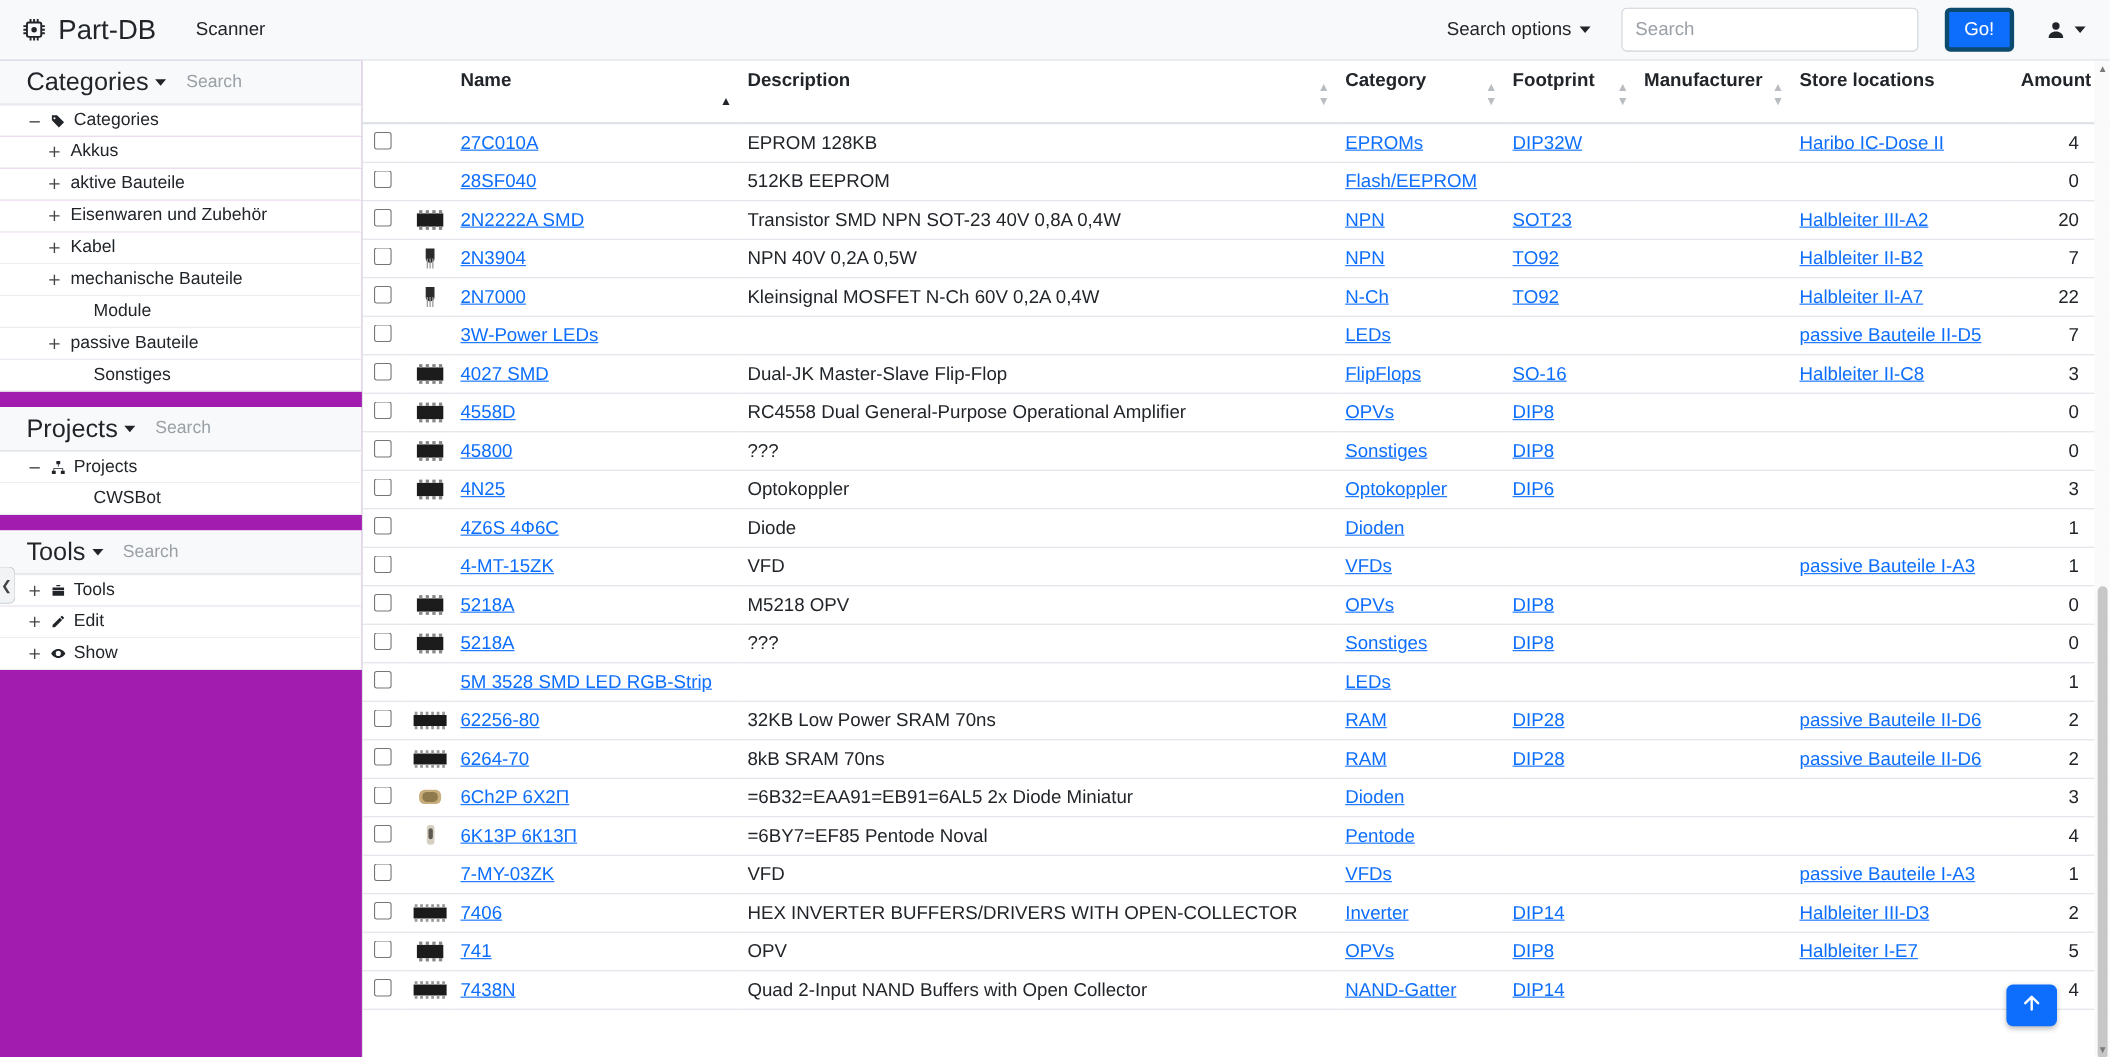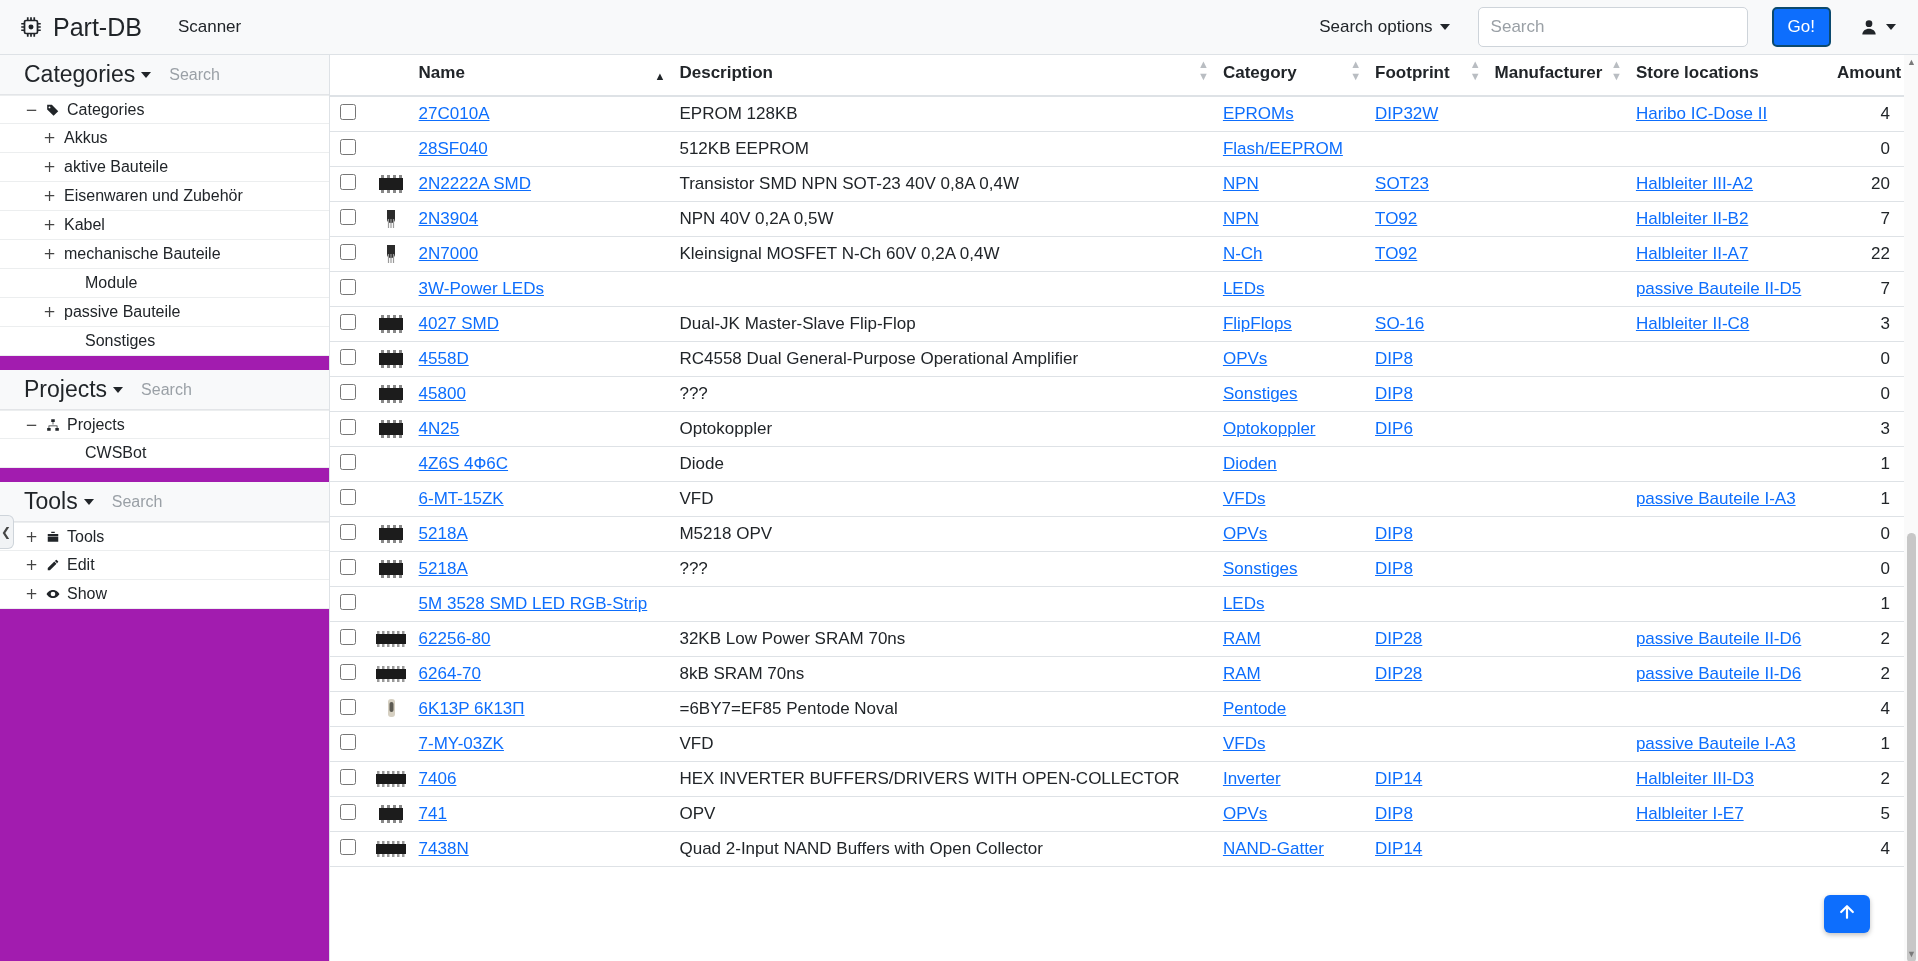--- a/index.html
+++ b/index.html
@@ -50,21 +50,21 @@
   }
   .search-input {
     width: 270px; height: 40px;
     border: 1px solid #ced4da; border-radius: 5px;
     padding: 4px 12px; font-size: 17px; color: #212529;
     background: #fff; outline: none;
   }
   .search-input::placeholder { color: #9aa0a6; }
   .go-btn {
     height: 40px; min-width: 58px;
-    background: #0d6efd; color: #fff; border: 2px solid #0c4a6e;
+    background: #0d6efd; color: #fff; border: 4px solid #0c4a6e;
     border-radius: 5px; font-size: 17px; cursor: pointer; padding: 0 14px;
   }
   .user-menu {
     display: flex; align-items: center; gap: 7px; padding: 6px 4px; color: #212529;
   }
   .user-icon { width: 20px; height: 20px; display: block; }
 
   
   .layout { display: flex; height: 906px; position: relative; }
 
@@ -144,21 +144,21 @@
     width: 100%;
     border-collapse: collapse;
     font-size: 17px;
     table-layout: fixed;
   }
   table.parts thead th {
     background: #fff;
     border-bottom: 2px solid #dee2e6;
     font-weight: bold;
     text-align: left;
-    padding: 8px 6px 12px 6px;
+    padding: 8px 6px 28px 6px;
     vertical-align: bottom;
     white-space: nowrap;
     position: relative;
     color: #212529;
   }
   .sort-ind {
     position: absolute; right: 8px; bottom: 13px;
     font-size: 11px; color: #b9bdc2; line-height: 1.0;
     display: flex; flex-direction: column; gap: 1px;
   }
@@ -595,21 +595,21 @@
             <td class="col-desc">Diode</td>
             <td class="col-cat"><a>Dioden</a></td>
             <td class="col-foot"></td>
             <td class="col-manu"></td>
             <td class="col-store"></td>
             <td class="col-amount">1</td>
           </tr>
           <tr>
             <td class="col-check"><input type="checkbox" class="row-check" style=""></td>
             <td class="col-pic"><span><span class="thumb"></span></span></td>
-            <td class="col-name"><a>6-MT-15ZK</a></td>
+            <td class="col-name"><a>4-MT-15ZK</a></td>
             <td class="col-desc">VFD</td>
             <td class="col-cat"><a>VFDs</a></td>
             <td class="col-foot"></td>
             <td class="col-manu"></td>
             <td class="col-store"><a>passive Bauteile I-A3</a></td>
             <td class="col-amount">1</td>
           </tr>
           <tr>
             <td class="col-check"><input type="checkbox" class="row-check" style=""></td>
             <td class="col-pic"><span><svg class="thumb" viewBox="0 0 36 22">
@@ -717,20 +717,34 @@
             <td class="col-desc">8kB SRAM 70ns</td>
             <td class="col-cat"><a>RAM</a></td>
             <td class="col-foot"><a>DIP28</a></td>
             <td class="col-manu"></td>
             <td class="col-store"><a>passive Bauteile II-D6</a></td>
             <td class="col-amount">2</td>
           </tr>
           <tr>
             <td class="col-check"><input type="checkbox" class="row-check" style=""></td>
             <td class="col-pic"><span><svg class="thumb" viewBox="0 0 36 22">
+                  <rect x="8" y="4" width="20" height="13" rx="5" fill="#c9ae7d"></rect>
+                  <rect x="11" y="6" width="14" height="9" rx="4" fill="#8f7a4e"></rect>
+                </svg></span></td>
+            <td class="col-name"><a>6Ch2P 6Х2П</a></td>
+            <td class="col-desc">=6B32=EAA91=EB91=6AL5 2x Diode Miniatur</td>
+            <td class="col-cat"><a>Dioden</a></td>
+            <td class="col-foot"></td>
+            <td class="col-manu"></td>
+            <td class="col-store"></td>
+            <td class="col-amount">3</td>
+          </tr>
+          <tr>
+            <td class="col-check"><input type="checkbox" class="row-check" style=""></td>
+            <td class="col-pic"><span><svg class="thumb" viewBox="0 0 36 22">
                   <rect x="15" y="1" width="7" height="18" rx="3" fill="#d6d0c2"></rect>
                   <rect x="16.5" y="4" width="4" height="10" rx="2" fill="#5c5a52"></rect>
                 </svg></span></td>
             <td class="col-name"><a>6K13P 6К13П</a></td>
             <td class="col-desc">=6BY7=EF85 Pentode Noval</td>
             <td class="col-cat"><a>Pentode</a></td>
             <td class="col-foot"></td>
             <td class="col-manu"></td>
             <td class="col-store"></td>
             <td class="col-amount">4</td>

